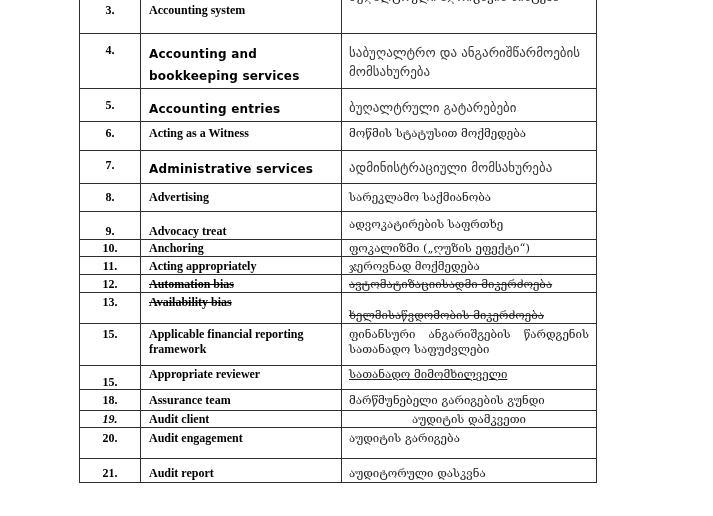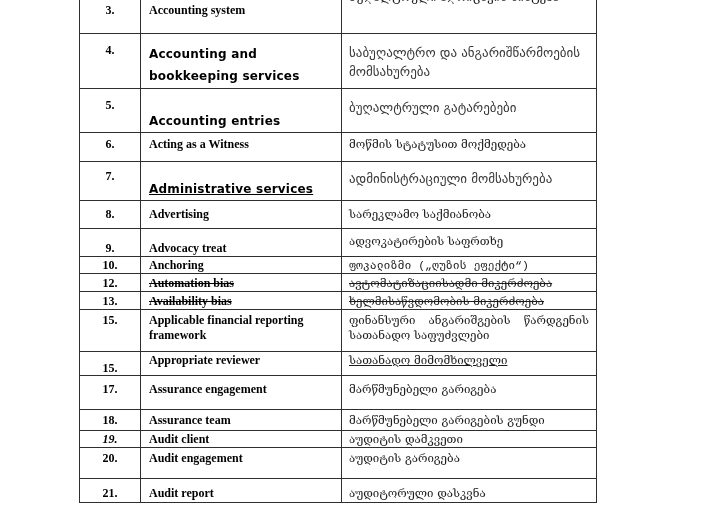--- a/index.html
+++ b/index.html
@@ -94,82 +94,82 @@
     <td class="en" style="padding-top: 23px;">Accounting system</td>
     <td class="ka" style="padding-top: 10px;">ბუღალტრული აღრიცხვის სისტემა</td>
   </tr>
         <tr class="f-sans" style="height: 55px;">
     <td class="num" style="padding-top: 9px;">4.</td>
     <td class="en" style="padding-top: 9px;">Accounting and bookkeeping services</td>
     <td class="ka" style="padding-top: 9px;">საბუღალტრო და ანგარიშწარმოების მომსახურება</td>
   </tr>
         <tr class="f-sans" style="height: 33px;">
     <td class="num" style="padding-top: 9px;">5.</td>
-    <td class="en" style="padding-top: 21px;">Accounting entries</td>
+    <td class="en" style="padding-top: 9px;">Accounting entries</td>
     <td class="ka" style="padding-top: 9px;">ბუღალტრული გატარებები</td>
   </tr>
         <tr class="f-serif" style="height: 29px;">
     <td class="num" style="padding-top: 4px;">6.</td>
     <td class="en" style="padding-top: 4px;">Acting as a Witness</td>
     <td class="ka" style="padding-top: 4px;">მოწმის სტატუსით მოქმედება</td>
   </tr>
         <tr class="f-sans" style="height: 33px;">
     <td class="num" style="padding-top: 7px;">7.</td>
-    <td class="en" style="padding-top: 16px; text-decoration: underline;">Administrative services</td>
+    <td class="en" style="padding-top: 7px;">Administrative services</td>
     <td class="ka" style="padding-top: 7px;">ადმინისტრაციული მომსახურება</td>
   </tr>
         <tr class="f-serif" style="height: 28px;">
     <td class="num" style="padding-top: 6px;">8.</td>
     <td class="en" style="padding-top: 6px;">Advertising</td>
     <td class="ka" style="padding-top: 6px;">სარეკლამო საქმიანობა</td>
   </tr>
         <tr class="f-serif" style="height: 26px;">
     <td class="num" style="padding-top: 12px;">9.</td>
     <td class="en" style="padding-top: 12px;">Advocacy treat</td>
     <td class="ka" style="padding-top: 5px;">ადვოკატირების საფრთხე</td>
   </tr>
         <tr class="f-serif" style="height: 14px;">
     <td class="num" style="padding-top: 1px;">10.</td>
     <td class="en" style="padding-top: 1px; margin-top: 16px;">Anchoring</td>
-    <td class="ka" style="padding-top: 1px; font-family: Liberation Mono, monospace;">ფოკალიზმი („ღუზის ეფექტი“)</td>
+    <td class="ka" style="padding-top: 1px;">ფოკალიზმი („ღუზის ეფექტი“)</td>
+  </tr>
+        <tr class="f-serif" style="height: 16px;">
+    <td class="num" style="padding-top: 2px;">11.</td>
+    <td class="en" style="padding-top: 2px;">Acting appropriately</td>
+    <td class="ka" style="padding-top: 2px;">ჯეროვნად მოქმედება</td>
   </tr>
         <tr class="f-serif strike" style="height: 16px;">
     <td class="num" style="padding-top: 2px;">12.</td>
     <td class="en" style="padding-top: 2px;">Automation bias</td>
     <td class="ka" style="padding-top: 2px;">ავტომატიზაციისადმი მიკერძოება</td>
   </tr>
         <tr class="f-serif strike" style="height: 16px;">
     <td class="num" style="padding-top: 2px;">13.</td>
     <td class="en" style="padding-top: 2px; margin-top: 20px;">Availability bias</td>
-    <td class="ka" style="padding-top: 2px;">ხელმისაწვდომობის მიკერძოება</td>
+    <td class="ka" style="padding-top: 15px;">ხელმისაწვდომობის მიკერძოება</td>
   </tr>
         <tr class="f-serif justify" style="height: 42px;">
     <td class="num" style="padding-top: 3px;">15.</td>
     <td class="en" style="padding-top: 3px;">Applicable financial reporting framework</td>
     <td class="ka" style="padding-top: 3px;">ფინანსური ანგარიშგების წარდგენის სათანადო საფუძვლები</td>
   </tr>
         <tr class="f-serif" style="height: 15px;">
     <td class="num" style="padding-top: 9px;">15.</td>
     <td class="en" style="padding-top: 1px;">Appropriate reviewer</td>
     <td class="ka" style="padding-top: 1px; text-decoration: underline;">სათანადო მიმომხილველი</td>
   </tr>
-        <tr class="f-serif" style="height: 34px;">
-    <td class="num" style="padding-top: 6px;">17.</td>
-    <td class="en" style="padding-top: 6px;">Assurance engagement</td>
-    <td class="ka" style="padding-top: 6px;">მარწმუნებელი გარიგება</td>
-  </tr>
         <tr class="f-serif" style="height: 21px;">
     <td class="num" style="padding-top: 3px;">18.</td>
     <td class="en" style="padding-top: 3px;">Assurance team</td>
     <td class="ka" style="padding-top: 3px;">მარწმუნებელი გარიგების გუნდი</td>
   </tr>
         <tr class="f-serif" style="height: 15px;">
     <td class="num" style="padding-top: 1px; font-style: italic;">19.</td>
     <td class="en" style="padding-top: 1px;">Audit client</td>
-    <td class="ka" style="padding-top: 1px;">აუდიტის დამკვეთი</td>
+    <td class="ka" style="padding-top: 1px; text-align: center;">აუდიტის დამკვეთი</td>
   </tr>
         <tr class="f-serif" style="height: 31px;">
     <td class="num" style="padding-top: 3px;">20.</td>
     <td class="en" style="padding-top: 3px;">Audit engagement</td>
     <td class="ka" style="padding-top: 3px; margin-left: 34px;">აუდიტის გარიგება</td>
   </tr>
         <tr class="f-serif" style="height: 24px;">
     <td class="num" style="padding-top: 7px;">21.</td>
     <td class="en" style="padding-top: 7px;">Audit report</td>
     <td class="ka" style="padding-top: 7px;">აუდიტორული დასკვნა</td>

